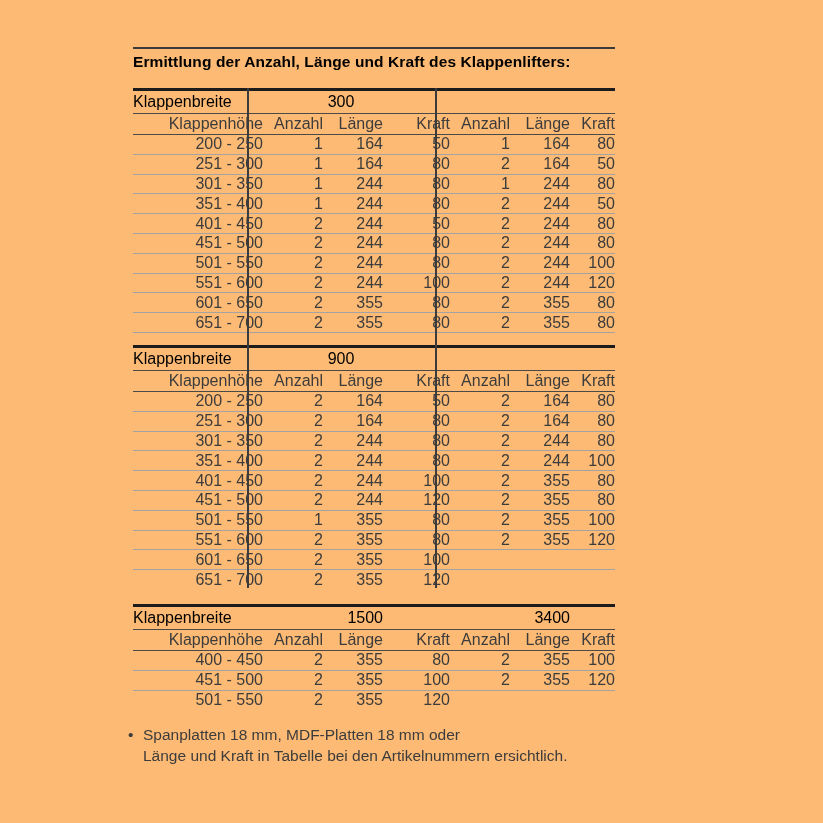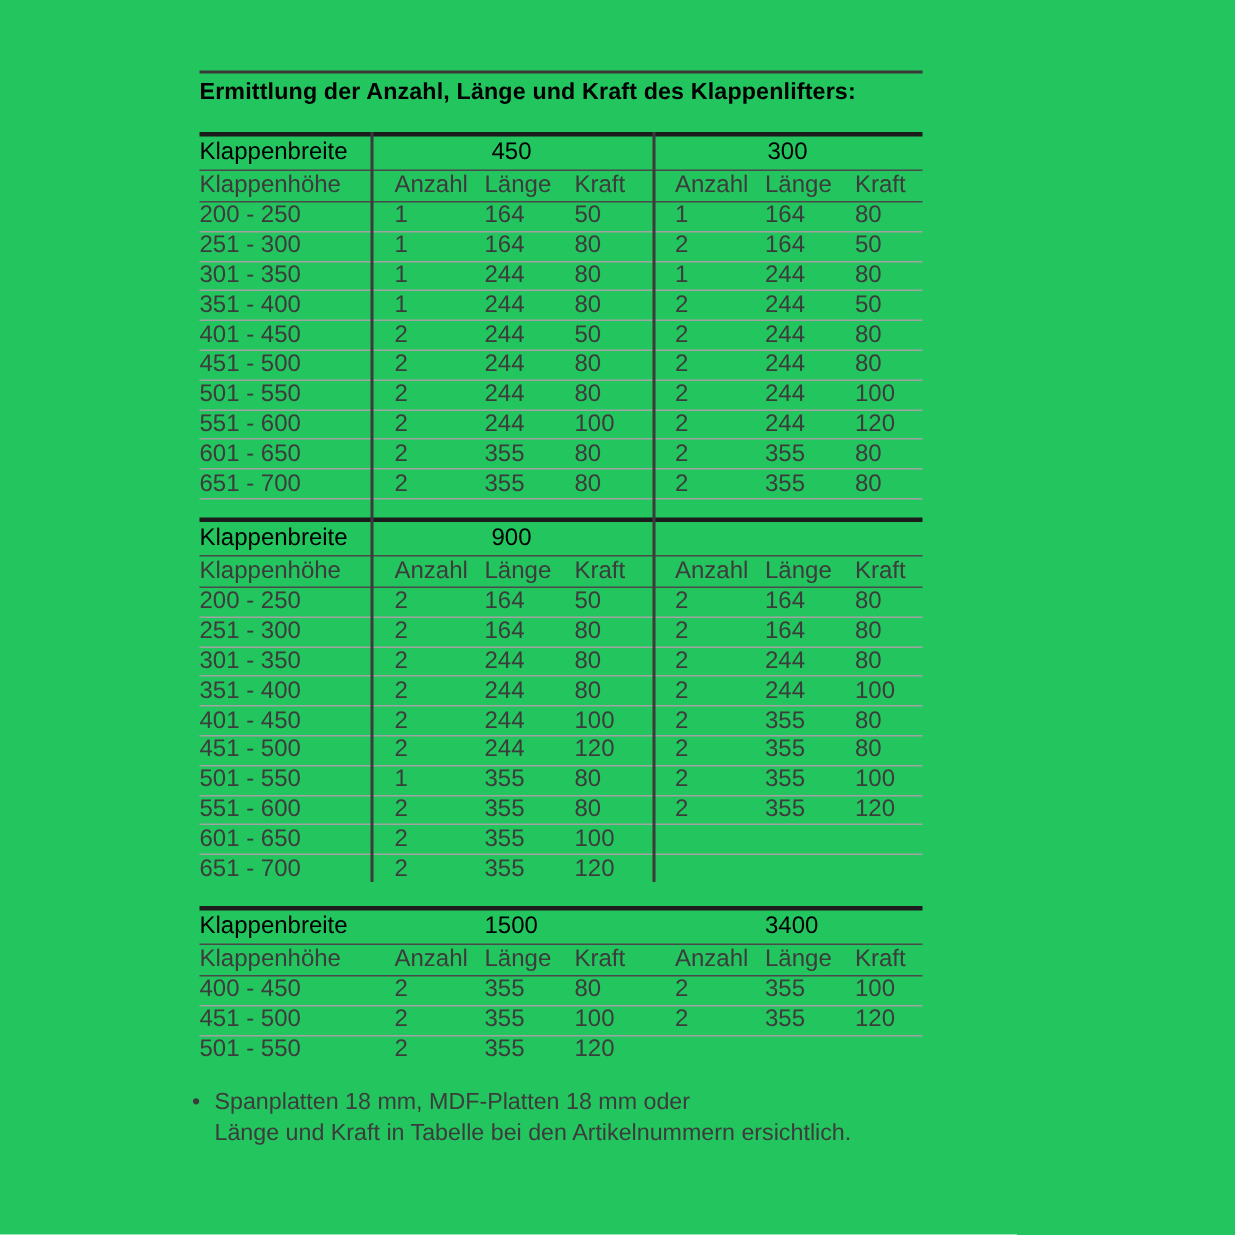--- a/index.html
+++ b/index.html
@@ -1,18 +1,18 @@
 <!DOCTYPE html>
 <html><head>
 <meta charset="utf-8">
 <style>
   html,body { margin:0; padding:0; background:#ffffff; }
   .page {
     position:relative; width:823px; height:823px; overflow:hidden;
-    background:#22c55e; font-family:"Liberation Sans", sans-serif;
+    background:#fdba74; font-family:"Liberation Sans", sans-serif;
     -webkit-font-smoothing:antialiased;
   }
   .content { position:absolute; left:133px; top:47px; width:482px; }
 
   .title-rule { height:2px; background:#3a3a3a; }
   .page-title {
     margin-top:3px; font-size:15.5px; font-weight:bold; color:#000;
     line-height:20px; white-space:nowrap; letter-spacing:0.1px;
   }
 
@@ -29,32 +29,32 @@
   .hrow1 {
     display:grid; grid-template-columns:114px 188px 180px;
     height:22px; align-items:center;
     border-bottom:1.4px solid #4a4a4a;
     font-size:16px; font-weight:normal; color:#000;
   }
   .hrow1 .gw { text-align:center; }
 
   .hrow2, .drow {
     display:grid; grid-template-columns:130px 60px 60px 67px 60px 60px 45px;
-    align-items:center; font-size:16px; color:#3c3c3c; white-space:nowrap;
+    align-items:center; font-size:16px; color:#3c3c3c; white-space:nowrap;text-align:right;
   }
   .hrow2 { height:20px; border-bottom:1.4px solid #4a4a4a; }
   .drow  { height:18.8px; border-bottom:1.2px solid #a3a3a3; }
   .rows.nob-last .drow:last-child { border-bottom:none; }
 
   
   .hrow1.flat {
     grid-template-columns:130px 60px 60px 67px 60px 60px 45px;
   }
   .hrow1.flat .kb { grid-column:1 / span 2; }
-  .hrow1.flat .gw { text-align:left; }
+  .hrow1.flat .gw { text-align:right; }
 
   .cell { overflow:hidden; }
 
   .footnote {
     position:relative; margin-top:15px; margin-left:-5px; padding-left:15px;
     font-size:15.5px; line-height:21px; color:#3c3c3c; white-space:nowrap;
   }
   .footnote .bullet { position:absolute; left:0; top:0; }
 </style>
 </head>
@@ -66,21 +66,20 @@
     <div class="title-rule"></div>
     <div class="page-title">Ermittlung der Anzahl, Länge und Kraft des Klappenlifters:</div>
 
     <div class="tables-wrap">
       <div class="vdiv v1"></div>
       <div class="vdiv v2"></div>
 
       <div class="tbl">
         <div class="hrow1">
           <span class="kb">Klappenbreite</span>
-          <span class="gw">450</span>
           <span class="gw">300</span>
         </div>
         <div class="hrow2">
           <span class="cell">Klappenhöhe</span>
           <span class="cell">Anzahl</span>
           <span class="cell">Länge</span>
           <span class="cell">Kraft</span>
           <span class="cell">Anzahl</span>
           <span class="cell">Länge</span>
           <span class="cell">Kraft</span>

